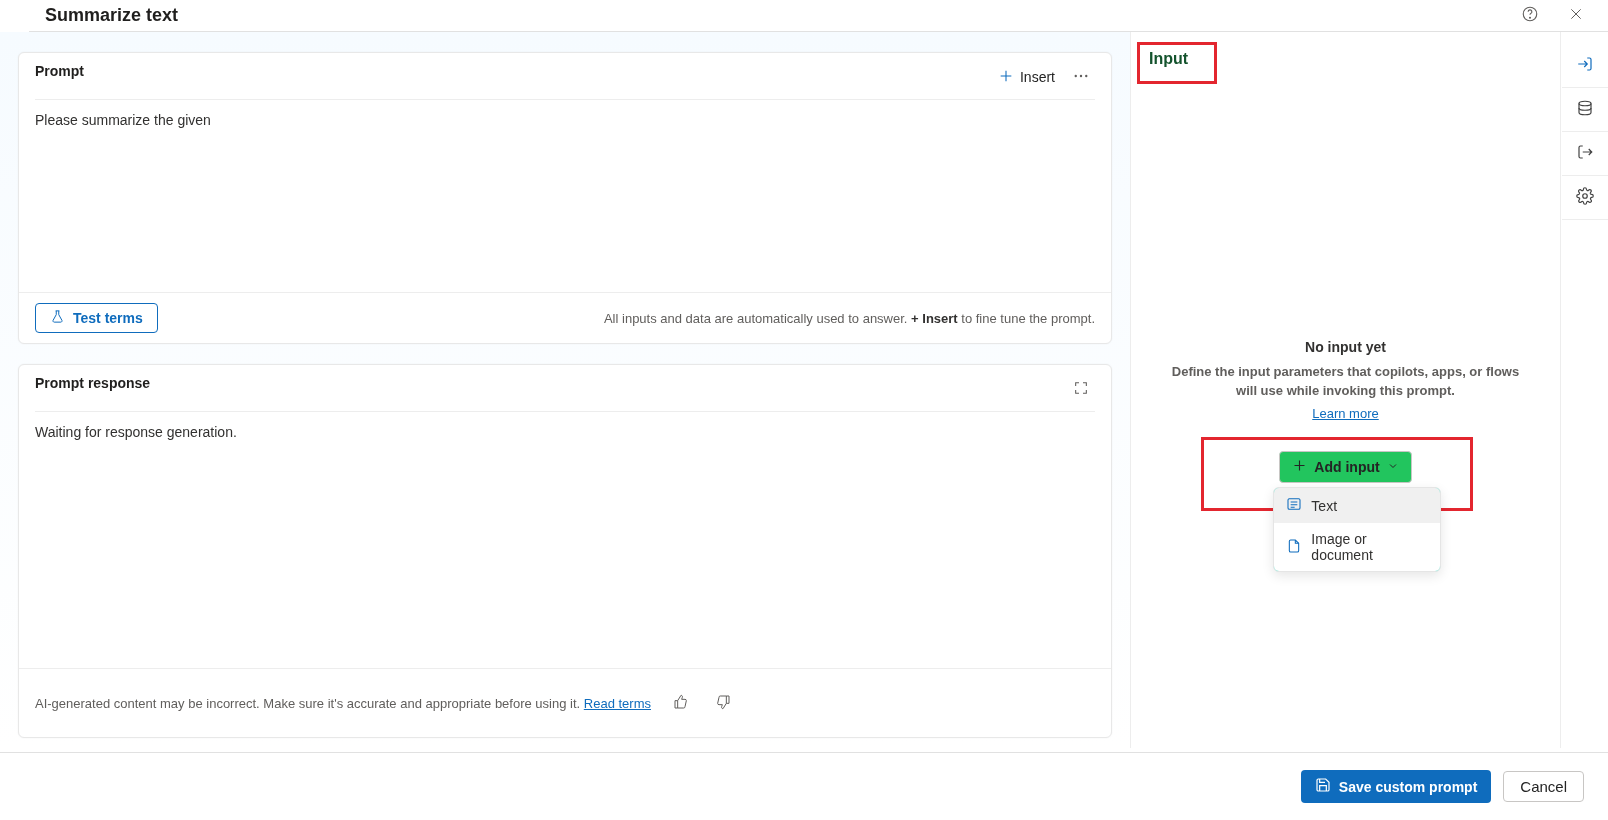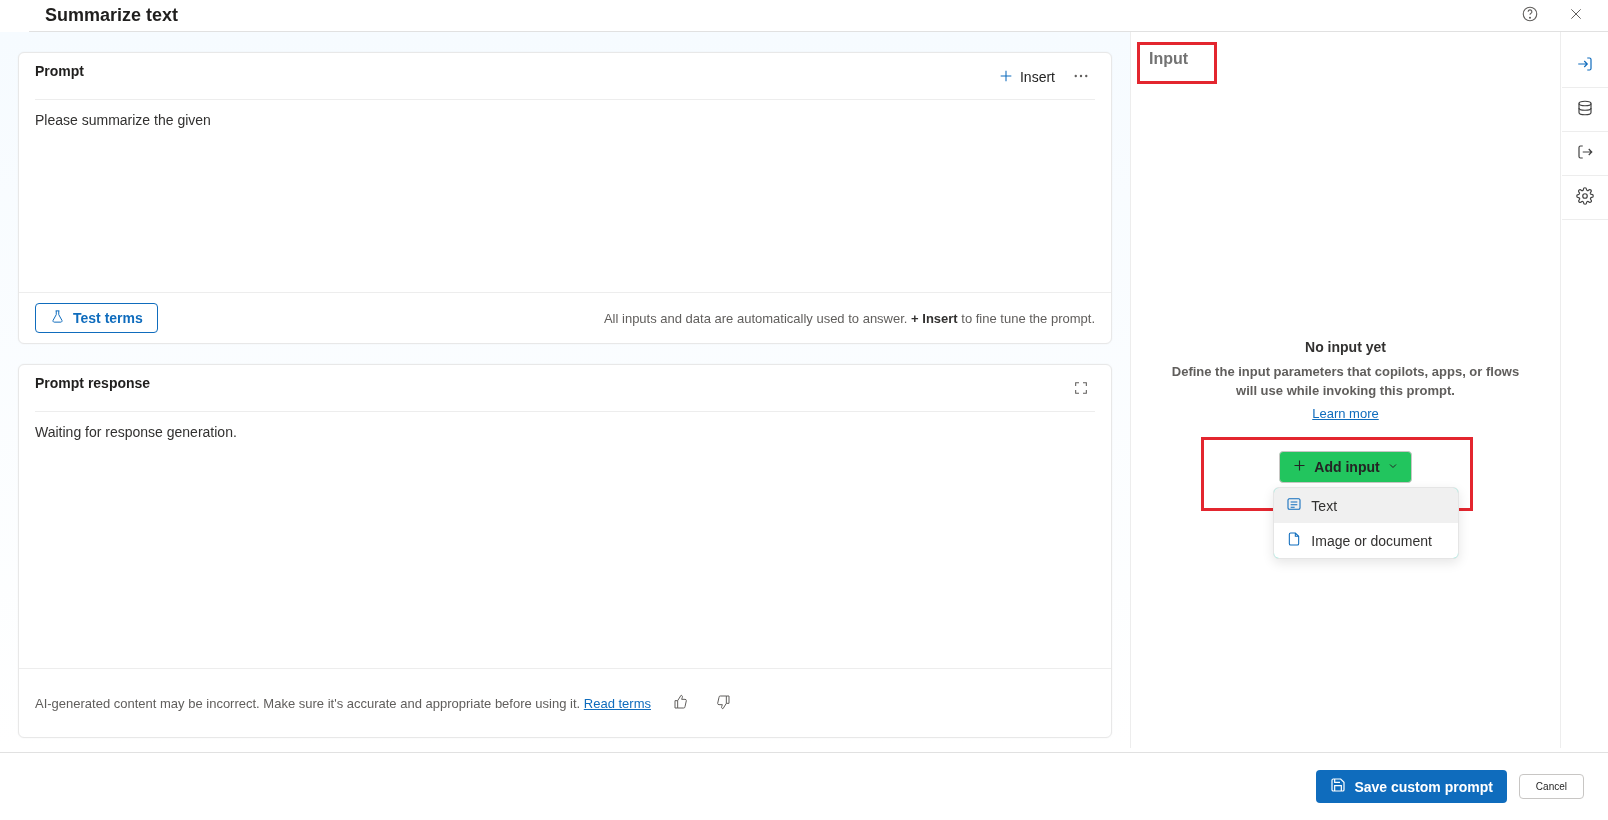--- a/index.html
+++ b/index.html
@@ -177,21 +177,21 @@
   .thumb-btn {
     background: none; border: none; cursor: pointer; color: #605e5c;
     width: 24px; height: 24px; display: flex; align-items: center; justify-content: center;
   }
 
   
   .right-panel-tab {
     padding: 8px 14px 6px 12px;
     font-size: 16px;
     font-weight: 600;
-    color: #737373;
+    color: #14532d;
     display: inline-block;
   }
   .highlight-box {
     position: absolute;
     border: 3px solid #e3262f;
     z-index: 5;
     pointer-events: none;
   }
   .hl-input-tab { top: 10px; left: 6px; width: 80px; height: 42px; }
   .hl-addinput { top: 440px; left: 120px; width: 280px; height: 70px; }
@@ -231,21 +231,21 @@
     color: #242424;
   }
   .dropdown {
     position: absolute;
     top: 36px;
     left: -6px;
     background: #5eead4;
     border: 1px solid #e5e5e5;
     border-radius: 6px;
     box-shadow: 0 4px 12px rgba(0,0,0,0.1);
-    width: 186px;
+    width: 168px;
     overflow: hidden;
     z-index: 20;
   }
   .dropdown-item {
     display: flex; align-items: center; gap: 9px;
     padding: 8px 12px;
     font-size: 14px; color: #323130;
     cursor: pointer; background: #fff; border: none; width: 100%; text-align: left;
   }
   .dropdown-item.hovered { background: #f0f0f0; }
@@ -268,21 +268,21 @@
     display: flex; align-items: center; gap: 8px;
     background: #0f6cbd; color: #fff;
     border: none; padding: 7px 14px;
     font-weight: 600; font-size: 14px;
     border-radius: 4px; cursor: pointer;
   }
   .btn-secondary {
     background: #fff; color: #242424;
     border: 1px solid #c8c6c4;
     padding: 6px 16px;
-    font-size: 10px; border-radius: 4px; cursor: pointer;
+    font-size: 15px; border-radius: 4px; cursor: pointer;
   }
 </style>
 </head>
 <body>
 
 <div class="header">
   <div class="header-title">Summarize text</div>
   <div class="header-right">
     <button class="header-icon-btn">
       <span>

